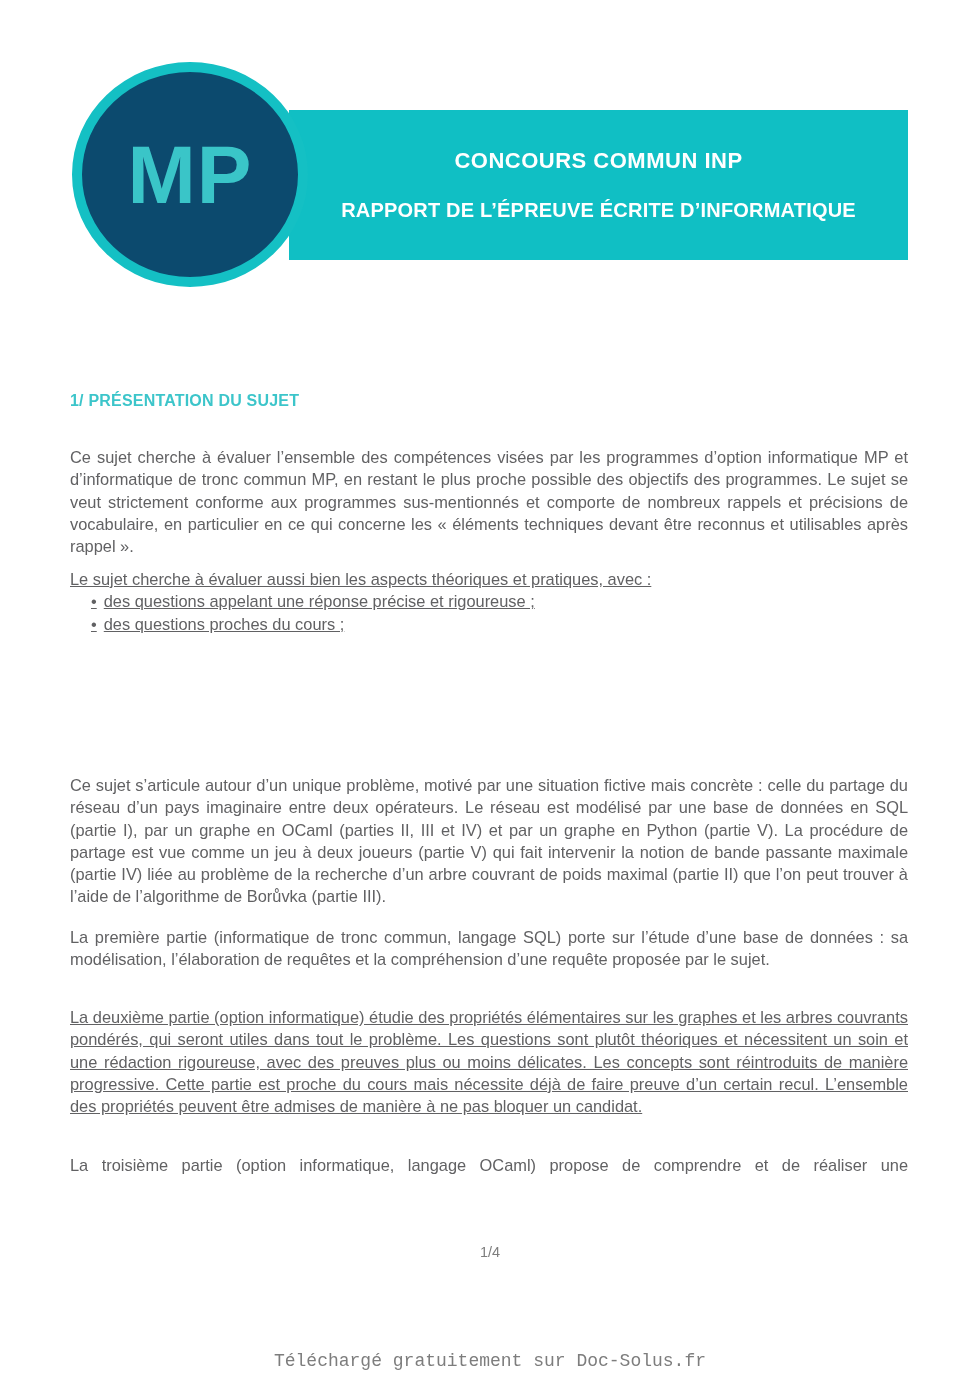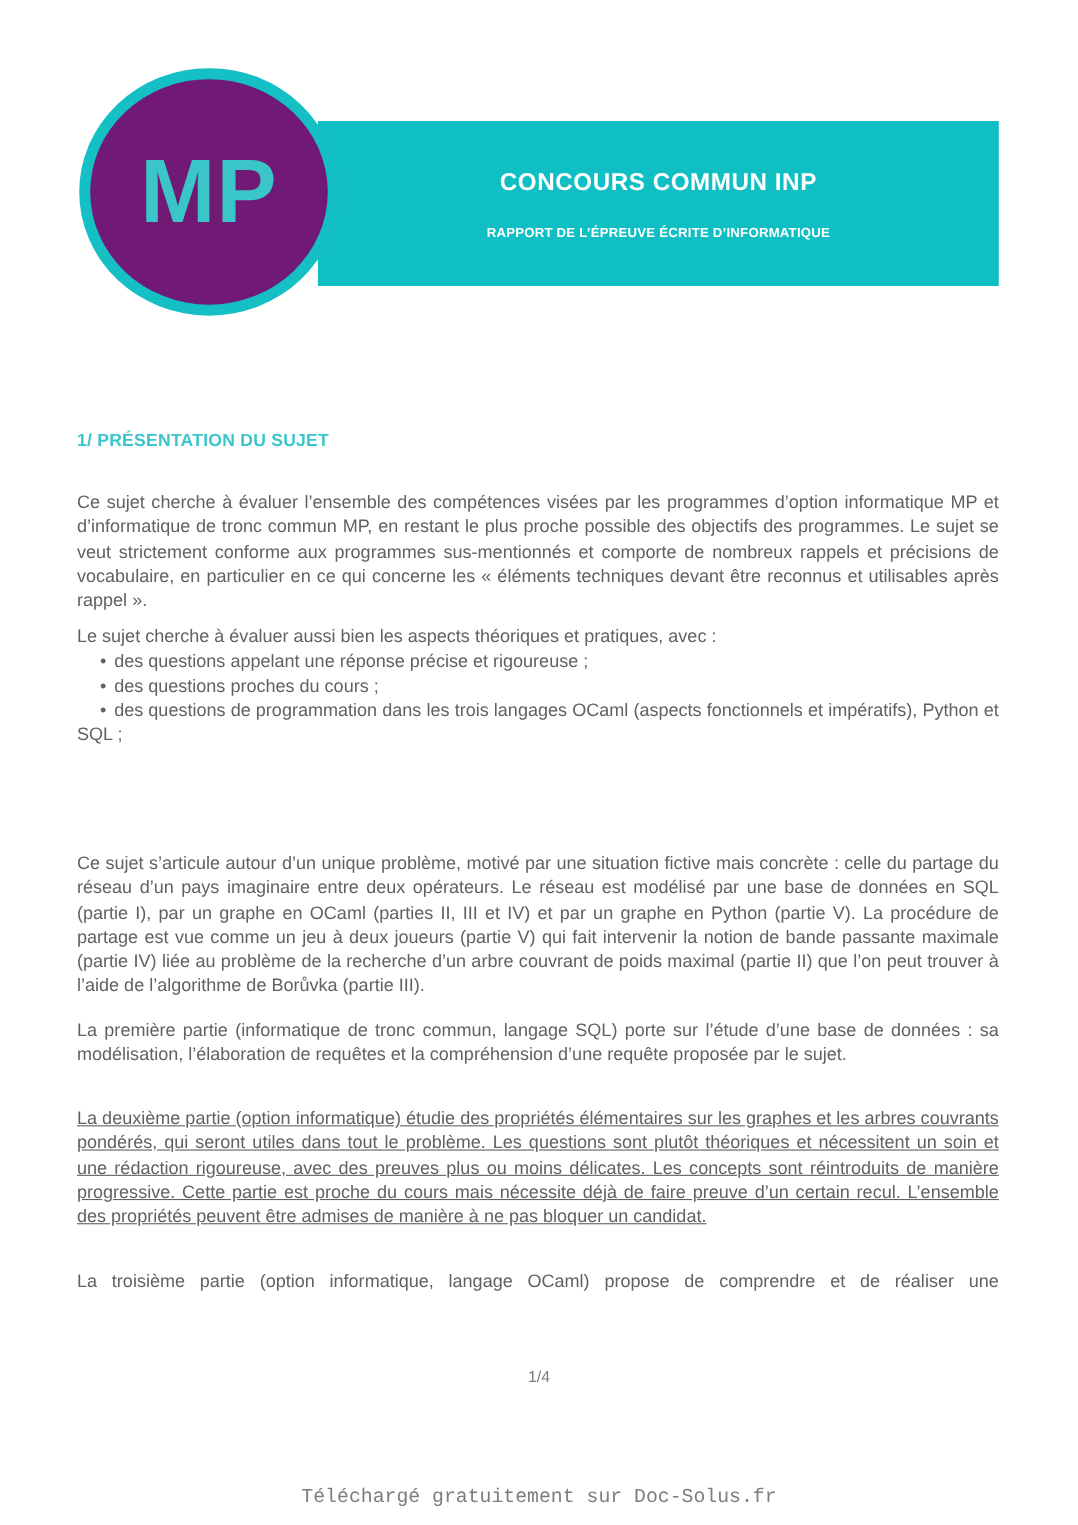--- a/index.html
+++ b/index.html
@@ -21,27 +21,27 @@
     color: #ffffff;
     display: flex;
     flex-direction: column;
     align-items: center;
     justify-content: center;
     gap: 25px;
     text-align: center;
     z-index: 1;
   }
   .banner-line1 { font-size: 22px; font-weight: bold; letter-spacing: 0.5px; }
-  .banner-line2 { font-size: 12px; font-weight: bold; letter-spacing: 0.2px; }
+  .banner-line2 { font-size: 20px; font-weight: bold; letter-spacing: 0.2px; }
 
   .logo-circle {
     position: absolute;
     left: 72px; top: 62px;
     width: 216px; height: 205px;
-    background: #701a75;
+    background: #0c4a6e;
     border: 10px solid #14c0c4;
     border-radius: 50%;
     display: flex;
     align-items: center;
     justify-content: center;
     z-index: 2;
   }
   .logo-text {
     font-size: 82px;
     font-weight: bold;
@@ -63,21 +63,21 @@
   .para {
     position: absolute;
     left: 70px;
     width: 838px;
     font-size: 16.4px;
     line-height: 22.3px;
     color: #616163;
     text-align: justify;
   }
   .p1 { top: 446px; }
-  .list-block { top: 568px; }
+  .list-block { top: 568px; text-decoration: underline; }
   .p3 { top: 774px; }
   .p4 { top: 926px; }
   .p5 { top: 1006px; text-decoration: underline; }
   .p6 { top: 1154px; text-align-last: justify; }
 
   .list-intro { text-align: left; }
   .bullet-item { text-align: justify; text-indent: 21px; }
   .bullet-marker { margin-right: 7px; }
 
   
@@ -117,23 +117,20 @@
   <div class="para p1">Ce sujet cherche à évaluer l’ensemble des compétences visées par les programmes d’option informatique MP et d’informatique de tronc commun MP, en restant le plus proche possible des objectifs des programmes. Le sujet se veut strictement conforme aux programmes sus-mentionnés et comporte de nombreux rappels et précisions de vocabulaire, en particulier en ce qui concerne les « éléments techniques devant être reconnus et utilisables après rappel ».</div>
 
   <div class="para list-block">
     <div class="list-intro">Le sujet cherche à évaluer aussi bien les aspects théoriques et pratiques, avec :</div>
     <div class="bullet-item">
       <span class="bullet-marker">•</span><span>des questions appelant une réponse précise et rigoureuse ;</span>
     </div>
     <div class="bullet-item">
       <span class="bullet-marker">•</span><span>des questions proches du cours ;</span>
     </div>
-    <div class="bullet-item">
-      <span class="bullet-marker">•</span><span>des questions de programmation dans les trois langages OCaml (aspects fonctionnels et impératifs), Python et SQL ;</span>
-    </div>
   </div>
 
   <div class="para p3">Ce sujet s’articule autour d’un unique problème, motivé par une situation fictive mais concrète : celle du partage du réseau d’un pays imaginaire entre deux opérateurs. Le réseau est modélisé par une base de données en SQL (partie I), par un graphe en OCaml (parties II, III et IV) et par un graphe en Python (partie V). La procédure de partage est vue comme un jeu à deux joueurs (partie V) qui fait intervenir la notion de bande passante maximale (partie IV) liée au problème de la recherche d’un arbre couvrant de poids maximal (partie II) que l’on peut trouver à l’aide de l’algorithme de Borůvka (partie III).</div>
 
   <div class="para p4">La première partie (informatique de tronc commun, langage SQL) porte sur l’étude d’une base de données : sa modélisation, l’élaboration de requêtes et la compréhension d’une requête proposée par le sujet.</div>
 
   <div class="para p5">La deuxième partie (option informatique) étudie des propriétés élémentaires sur les graphes et les arbres couvrants pondérés, qui seront utiles dans tout le problème. Les questions sont plutôt théoriques et nécessitent un soin et une rédaction rigoureuse, avec des preuves plus ou moins délicates. Les concepts sont réintroduits de manière progressive. Cette partie est proche du cours mais nécessite déjà de faire preuve d’un certain recul. L’ensemble des propriétés peuvent être admises de manière à ne pas bloquer un candidat.</div>
 
   <div class="para p6">La troisième partie (option informatique, langage OCaml) propose de comprendre et de réaliser une</div>
 

